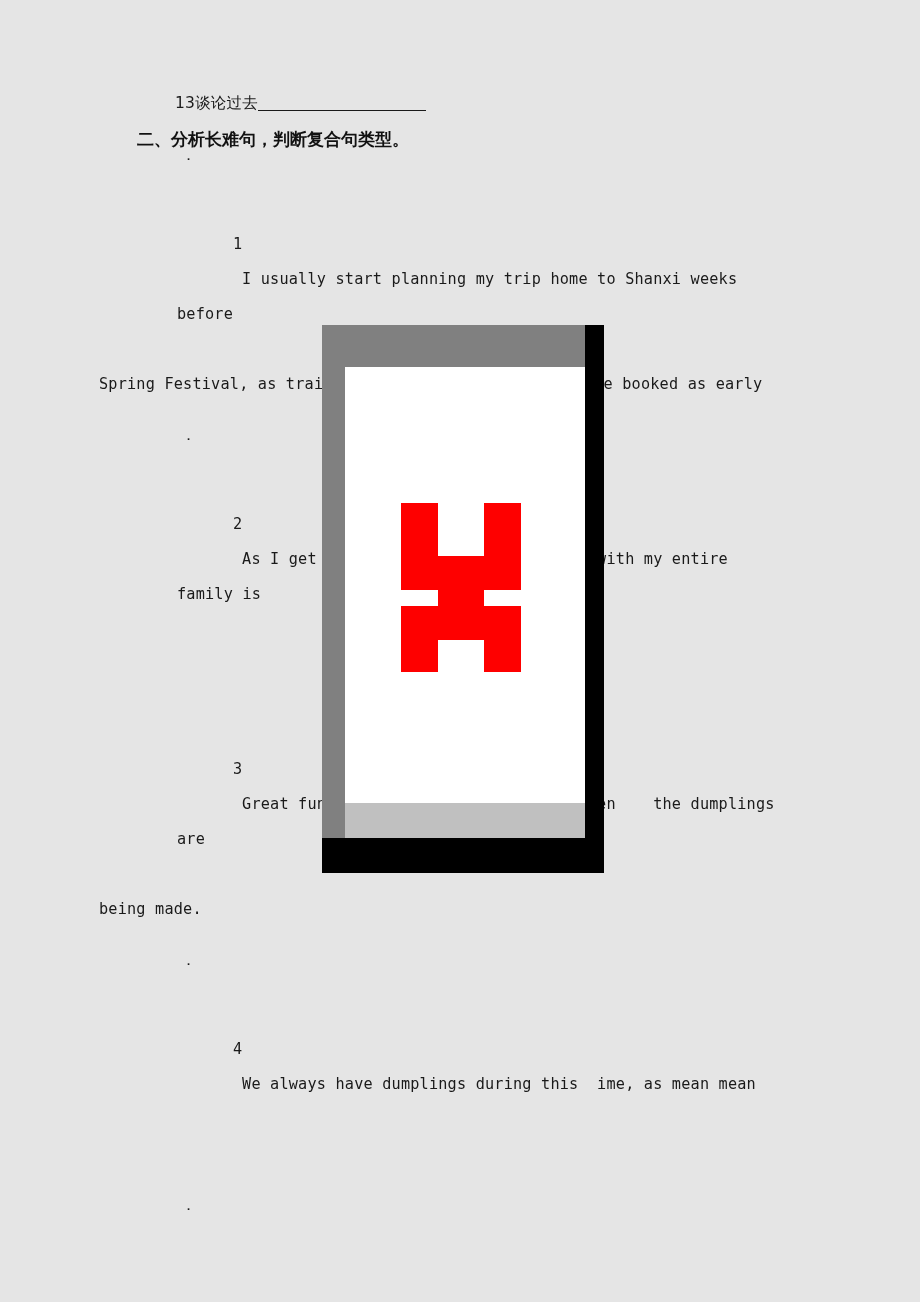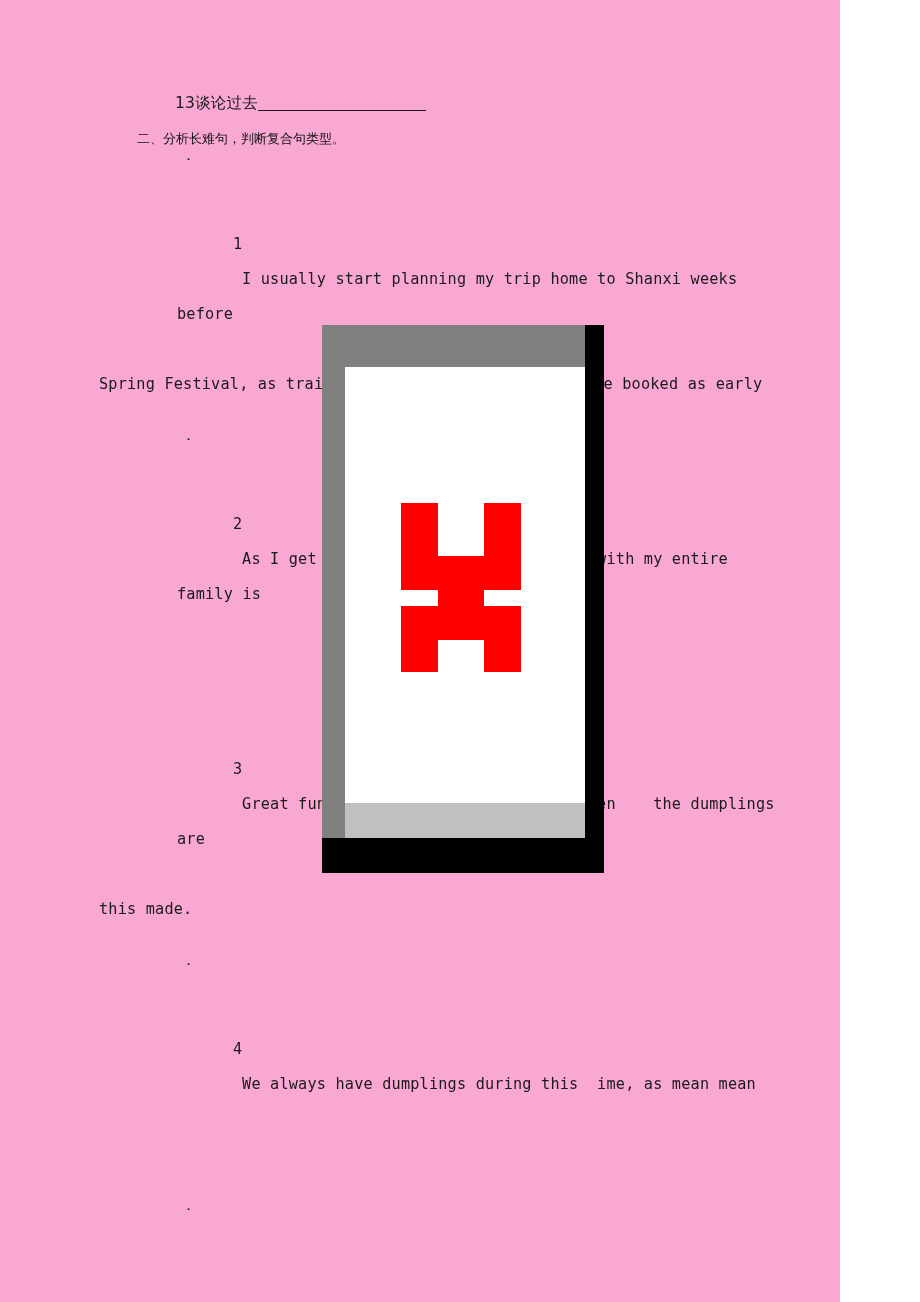--- a/index.html
+++ b/index.html
@@ -6,22 +6,22 @@
   body{
     width:920px;height:1302px;
     background:#ffffff;
     font-family:"Liberation Serif","DejaVu Serif",serif;
     color:#1a1a1a;
     position:relative;
     overflow:hidden;
   }
   #page{
     position:absolute;
-    left:0;top:0;width:840px;height:1302px;
-    background:#f9a8d4;
+    left:0;top:0;width:920px;height:1302px;
+    background:#e5e5e5;
   }
   .content{
     position:absolute;
     left:137px; top:86px;
     width:648px;
   }
   
   .line{
     font-family:"DejaVu Sans Mono","Liberation Mono",monospace;
     font-size:15.2px;
@@ -50,23 +50,24 @@
 
   .fillline{
     display:inline-block;
     border-bottom:1.4px solid #1a1a1a;
     height:18px;
     vertical-align:-3px;
   }
 
   .heading{
     font-family:"DejaVu Sans","Liberation Sans",sans-serif;
-    font-size:13px;
+    font-size:17px;
     line-height:36px;
     color:#111;
+    font-weight:bold;
   }
 
   
   #overlay{
     position:absolute;
     left:322px; top:325px;
     width:282px; height:548px;
     pointer-events:none;
   }
   .ov-black{
@@ -131,21 +132,21 @@
       <span style="padding-left:9px">As I get older, coming home and being with my entire family is</span>
     </div>
 
     <div class="blank"></div>
 
     <div class="line numline">
       <span class="numdot"></span>
       <span class="num">3</span>
       <span style="padding-left:9px">Great fun is also enjoyed in the kitchen    the dumplings are</span>
     </div>
-    <div class="line" style="margin-left:-38px;padding-left:0">this made.</div>
+    <div class="line" style="margin-left:-38px;padding-left:0">being made.</div>
 
     <div class="blank"></div>
 
     <div class="line numline">
       <span class="numdot">．</span>
       <span class="num">4</span>
       <span style="padding-left:9px">We always have dumplings during this  ime, as mean mean</span>
     </div>
 
     <div class="blank"></div>

